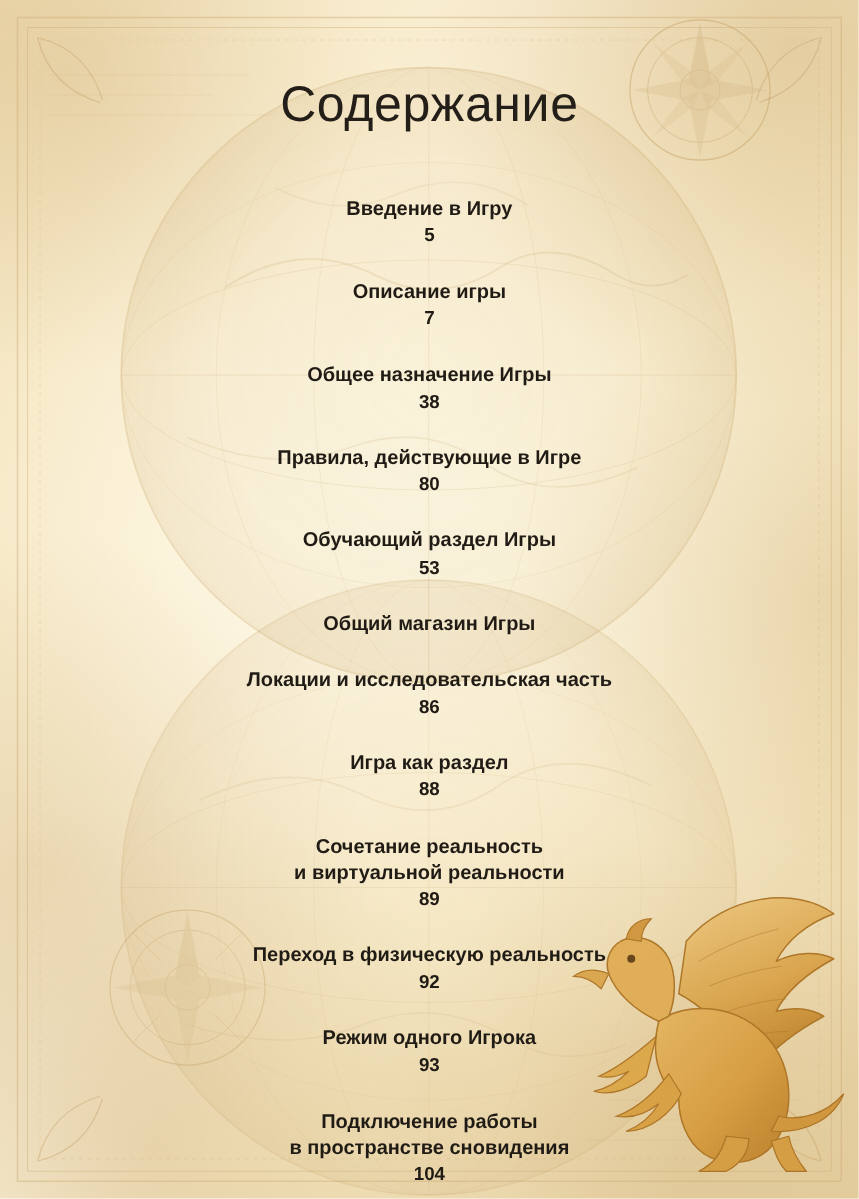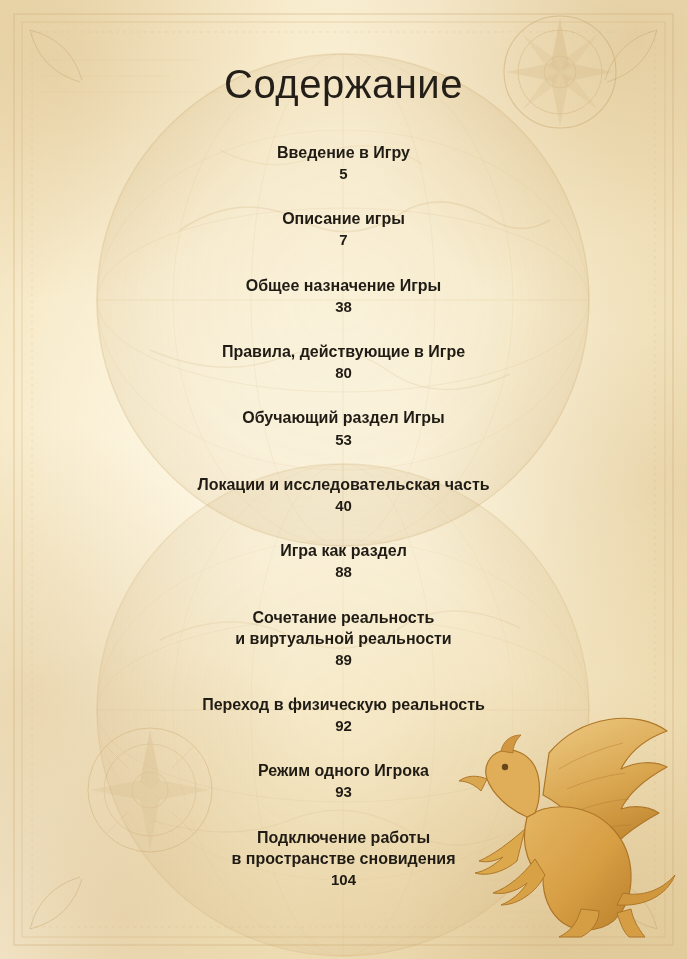--- a/index.html
+++ b/index.html
@@ -44,21 +44,21 @@
     position: relative;
     z-index: 5;
     padding: 62px 40px 0 40px;
     text-align: center;
   }
   .toc-title {
     font-size: 40px;
     font-weight: 400;
     color: #231f18;
     letter-spacing: 0.5px;
-    margin: 0 0 36px 0;
+    margin: 0 0 51px 0;
     line-height: 1.1;
   }
   .toc-list {
     list-style: none;
     margin: 0;
     padding: 0;
   }
   .toc-entry {
     margin: 0 0 24px 0;
   }
@@ -254,24 +254,25 @@
       </li>
       <li class="toc-entry">
         <div class="entry-title">Правила, действующие в Игре</div>
         <div class="entry-page">80</div>
       </li>
       <li class="toc-entry">
         <div class="entry-title">Обучающий раздел Игры</div>
         <div class="entry-page">53</div>
       </li>
       <li class="toc-entry">
+        <div class="entry-title">Общий магазин Игры</div>
       </li>
       <li class="toc-entry">
         <div class="entry-title">Локации и исследовательская часть</div>
-        <div class="entry-page">40</div>
+        <div class="entry-page">86</div>
       </li>
       <li class="toc-entry">
         <div class="entry-title">Игра как раздел</div>
         <div class="entry-page">88</div>
       </li>
       <li class="toc-entry">
         <div class="entry-title">Сочетание реальность
 и виртуальной реальности</div>
         <div class="entry-page">89</div>
       </li>

